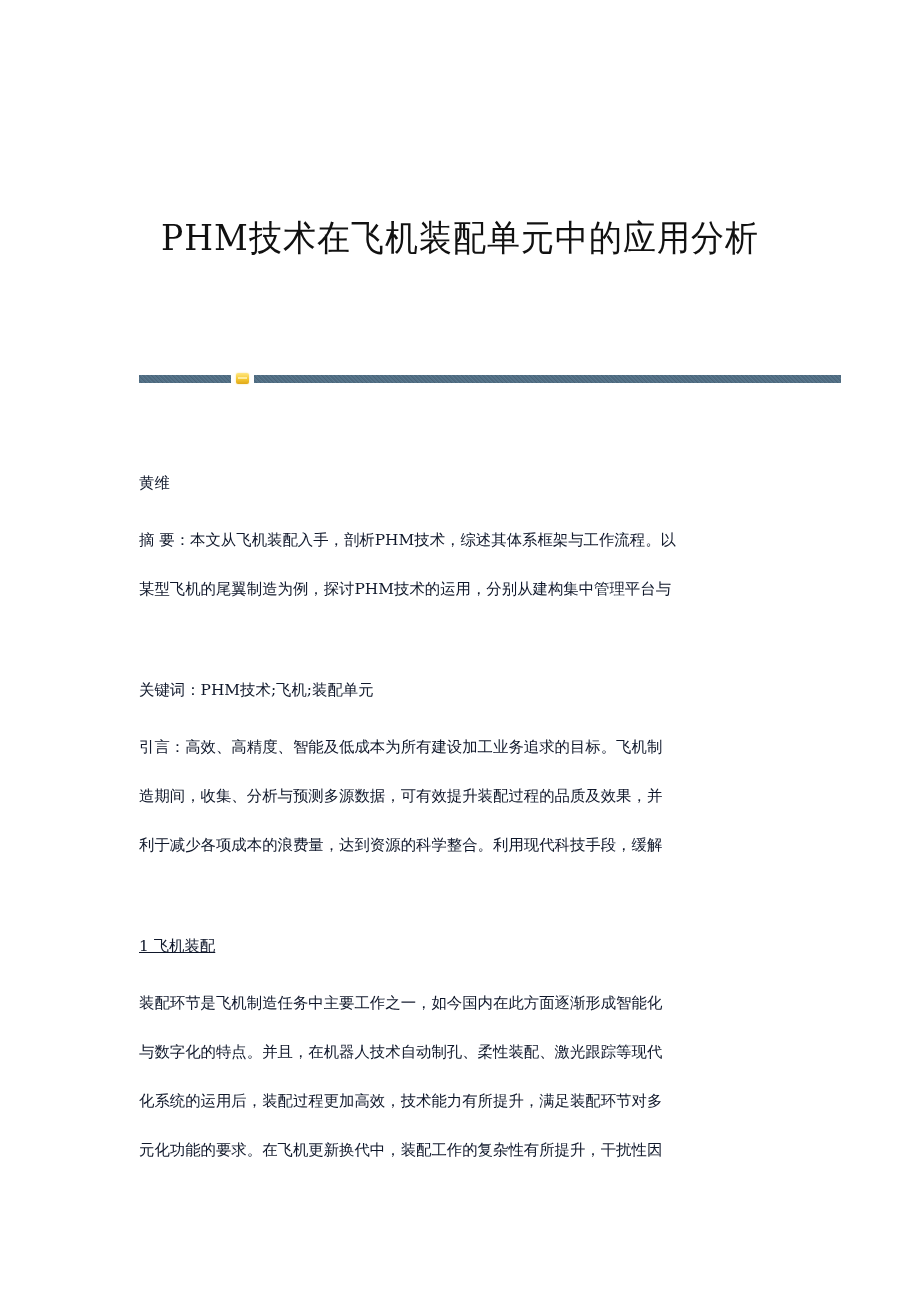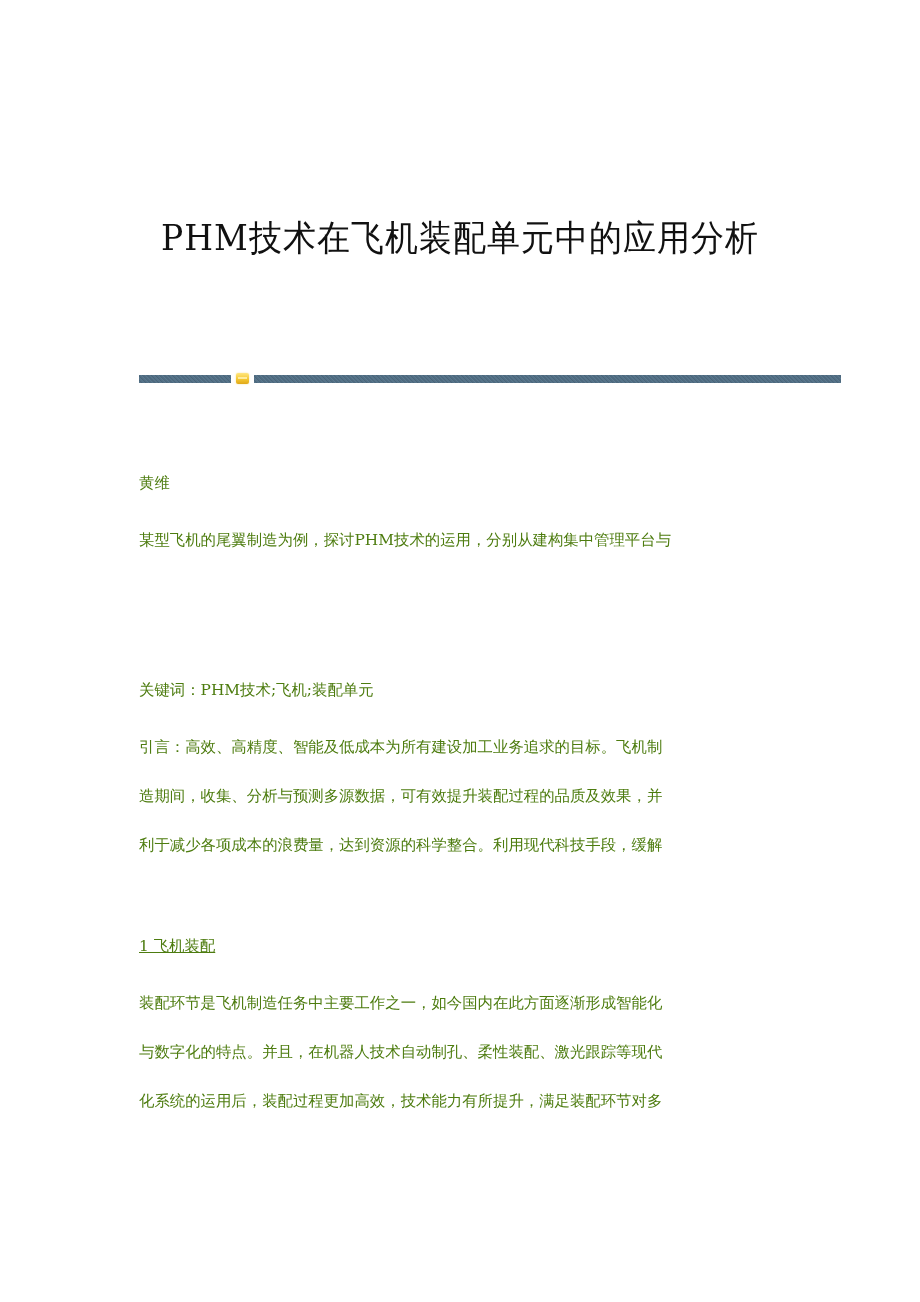--- a/index.html
+++ b/index.html
@@ -77,21 +77,21 @@
       height: 2px;
       background: #fff3b8;
       opacity: .8;
     }
     .text {
       position: absolute;
       left: 139px;
       width: 650px;
       font-size: 15.4px;
       line-height: 49px;
-      color: #4d7c0f;
+      color: #0f172a;
       margin: 0;
       white-space: nowrap;
     }
     .text .line {
       display: block;
       height: 49px;
     }
   </style>
 </head>
 <body>
@@ -104,20 +104,21 @@
     <div class="bar-left"></div>
     <div class="ornament"></div>
     <div class="bar-right"></div>
   </div>
 
   <p class="text" style="top:459px;">
     <span class="line">黄维</span>
   </p>
 
   <p class="text" style="top:516px;">
+    <span class="line">摘 要：本文从飞机装配入手，剖析PHM技术，综述其体系框架与工作流程。以</span>
     <span class="line">某型飞机的尾翼制造为例，探讨PHM技术的运用，分别从建构集中管理平台与</span>
   </p>
 
   <p class="text" style="top:666px;">
     <span class="line">关键词：PHM技术;飞机;装配单元</span>
   </p>
 
   <p class="text" style="top:723px;">
     <span class="line">引言：高效、高精度、智能及低成本为所有建设加工业务追求的目标。飞机制</span>
     <span class="line">造期间，收集、分析与预测多源数据，可有效提升装配过程的品质及效果，并</span>
@@ -125,15 +126,16 @@
   </p>
 
   <p class="text" style="top:922px;text-decoration:underline;">
     <span class="line">1 飞机装配</span>
   </p>
 
   <p class="text" style="top:979px;">
     <span class="line">装配环节是飞机制造任务中主要工作之一，如今国内在此方面逐渐形成智能化</span>
     <span class="line">与数字化的特点。并且，在机器人技术自动制孔、柔性装配、激光跟踪等现代</span>
     <span class="line">化系统的运用后，装配过程更加高效，技术能力有所提升，满足装配环节对多</span>
+    <span class="line">元化功能的要求。在飞机更新换代中，装配工作的复杂性有所提升，干扰性因</span>
   </p>
 
 </div>
 
 </body></html>

